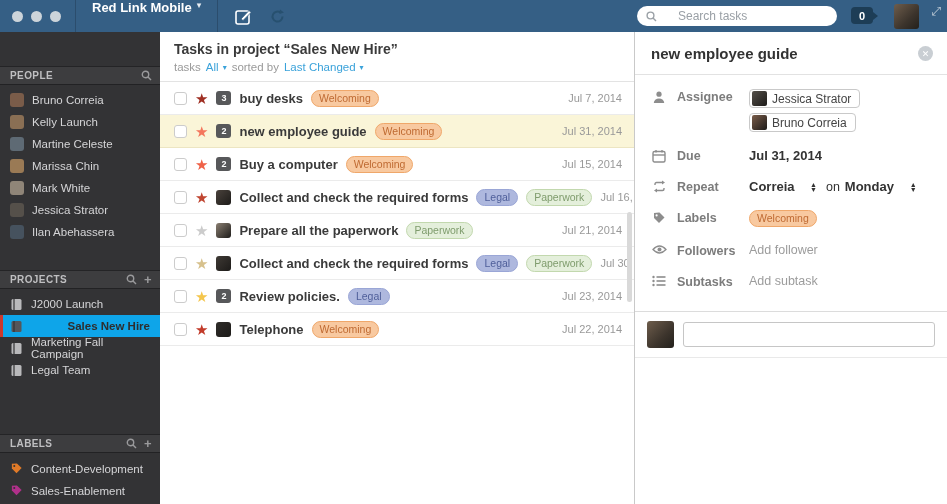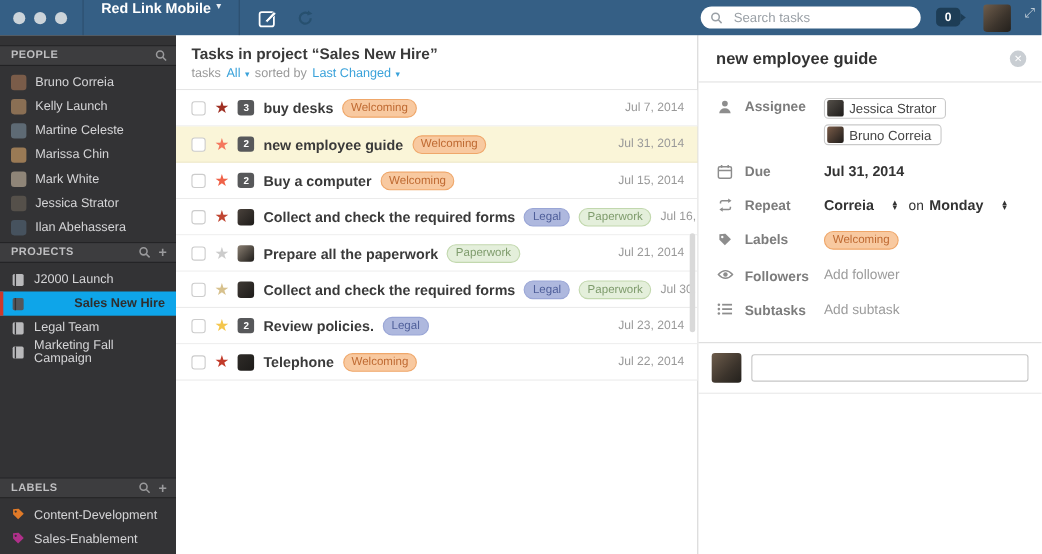--- a/index.html
+++ b/index.html
@@ -13,37 +13,37 @@
     border-right:1px solid rgba(0,0,0,.18); height:100%; }
   .dot { width:11px; height:11px; border-radius:50%; background:#ccd4da; }
   .workspace { display:flex; align-items:flex-start; gap:5px; color:#fff; font-weight:bold;
     font-size:13px; padding:0 16px; height:100%; border-right:1px solid rgba(0,0,0,.18); cursor:pointer; }
   .workspace .caret { font-size:9px; color:#e8eef3; }
   .tb-icon { margin-left:16px; display:flex; align-items:center; cursor:pointer; }
   .searchwrap { position:absolute; right:110px; top:6px; width:200px; height:20px;
     background:#fff; border-radius:10px; display:flex; align-items:center; padding:0 9px; }
   .searchwrap svg { flex:none; }
   .searchwrap input { border:0; outline:0; background:transparent; font-size:12px;
-    color:#444; width:100%; margin-left:10px; font-family:inherit; }
+    color:#444; width:100%; margin-left:21px; font-family:inherit; }
   .searchwrap input::placeholder { color:#9aa0a6; }
   .notif { position:absolute; right:74px; top:7px; background:#1d3d56; color:#fff;
     font-size:11px; font-weight:bold; min-width:22px; height:17px; border-radius:4px;
     display:flex; align-items:center; justify-content:center; padding:0 6px; cursor:pointer; }
   .notif::after { content:""; position:absolute; right:-5px; top:5px; border-left:5px solid #1d3d56;
     border-top:4px solid transparent; border-bottom:4px solid transparent; }
   .tb-avatar { position:absolute; right:28px; top:4px; width:25px; height:25px; border-radius:3px;
     background:linear-gradient(135deg,#6e5d4c 0%,#3c342c 60%,#23201c 100%); cursor:pointer; }
   .expand { position:absolute; right:6px; top:4px; color:#c3cfd9; font-size:12px; cursor:pointer; }
 
   
   .sidebar { position:absolute; left:0; top:32px; width:160px; height:472px;
     background:#333335; display:flex; flex-direction:column; padding-top:9px; }
   .sec-head { background:#3d3d3f; border-top:1px solid #242426; border-bottom:1px solid #222224;
     height:19px; display:flex; align-items:center; padding:0 8px 0 10px;
-    color:#bfbfc1; font-size:10px; font-weight:bold; letter-spacing:.4px; }
+    color:#bfbfc1; font-size:10px; font-weight:bold; letter-spacing:.4px;margin-top:25px; }
   .sec-head .sp { flex:1; }
   .sec-icon { color:#9a9a9c; margin-left:7px; cursor:pointer; display:flex; align-items:center; }
   .side-item { display:flex; align-items:center; height:22px; padding:0 10px; gap:8px;
     color:#d5d5d7; font-size:11.5px; cursor:pointer; }
   .p-avatar { width:14px; height:14px; border-radius:3px; flex:none; }
   .side-item.sel { background:#0ea5e9; color:#2e2e2e; font-weight:bold; border-left:3px solid #cc382c; padding-left:7px;justify-content:space-between; }
   .side-item .book { color:#b9b9bb; display:flex; }
   .side-item.sel .book { color:#55565a; }
   .people-list,.proj-list { padding:4px 0 2px; }
   .labels-group { margin-top:auto; padding-bottom:2px; }
@@ -205,30 +205,30 @@
         </span>
         <span>Sales New Hire</span>
       </div>
       <div class="side-item">
         <span class="book">
           <svg width="13" height="13" viewBox="0 0 13 13">
             <rect x="1.5" y="1" width="10" height="11" rx="1.5" fill="currentColor"></rect>
             <line x1="4" y1="1" x2="4" y2="12" stroke="#333335" stroke-width="1.2"></line>
           </svg>
         </span>
-        <span>Legal Team</span>
+        <span>Marketing Fall Campaign</span>
       </div>
       <div class="side-item">
         <span class="book">
           <svg width="13" height="13" viewBox="0 0 13 13">
             <rect x="1.5" y="1" width="10" height="11" rx="1.5" fill="currentColor"></rect>
             <line x1="4" y1="1" x2="4" y2="12" stroke="#333335" stroke-width="1.2"></line>
           </svg>
         </span>
-        <span>Marketing Fall Campaign</span>
+        <span>Legal Team</span>
       </div>
     </div>
 
   <div class="labels-group">
     <div class="sec-head">
       <span>LABELS</span>
       <span class="sp"></span>
       <span class="sec-icon">
         <svg width="11" height="11" viewBox="0 0 11 11">
             <circle cx="4.5" cy="4.5" r="3.2" fill="none" stroke="#9a9a9c" stroke-width="1.4"></circle>

